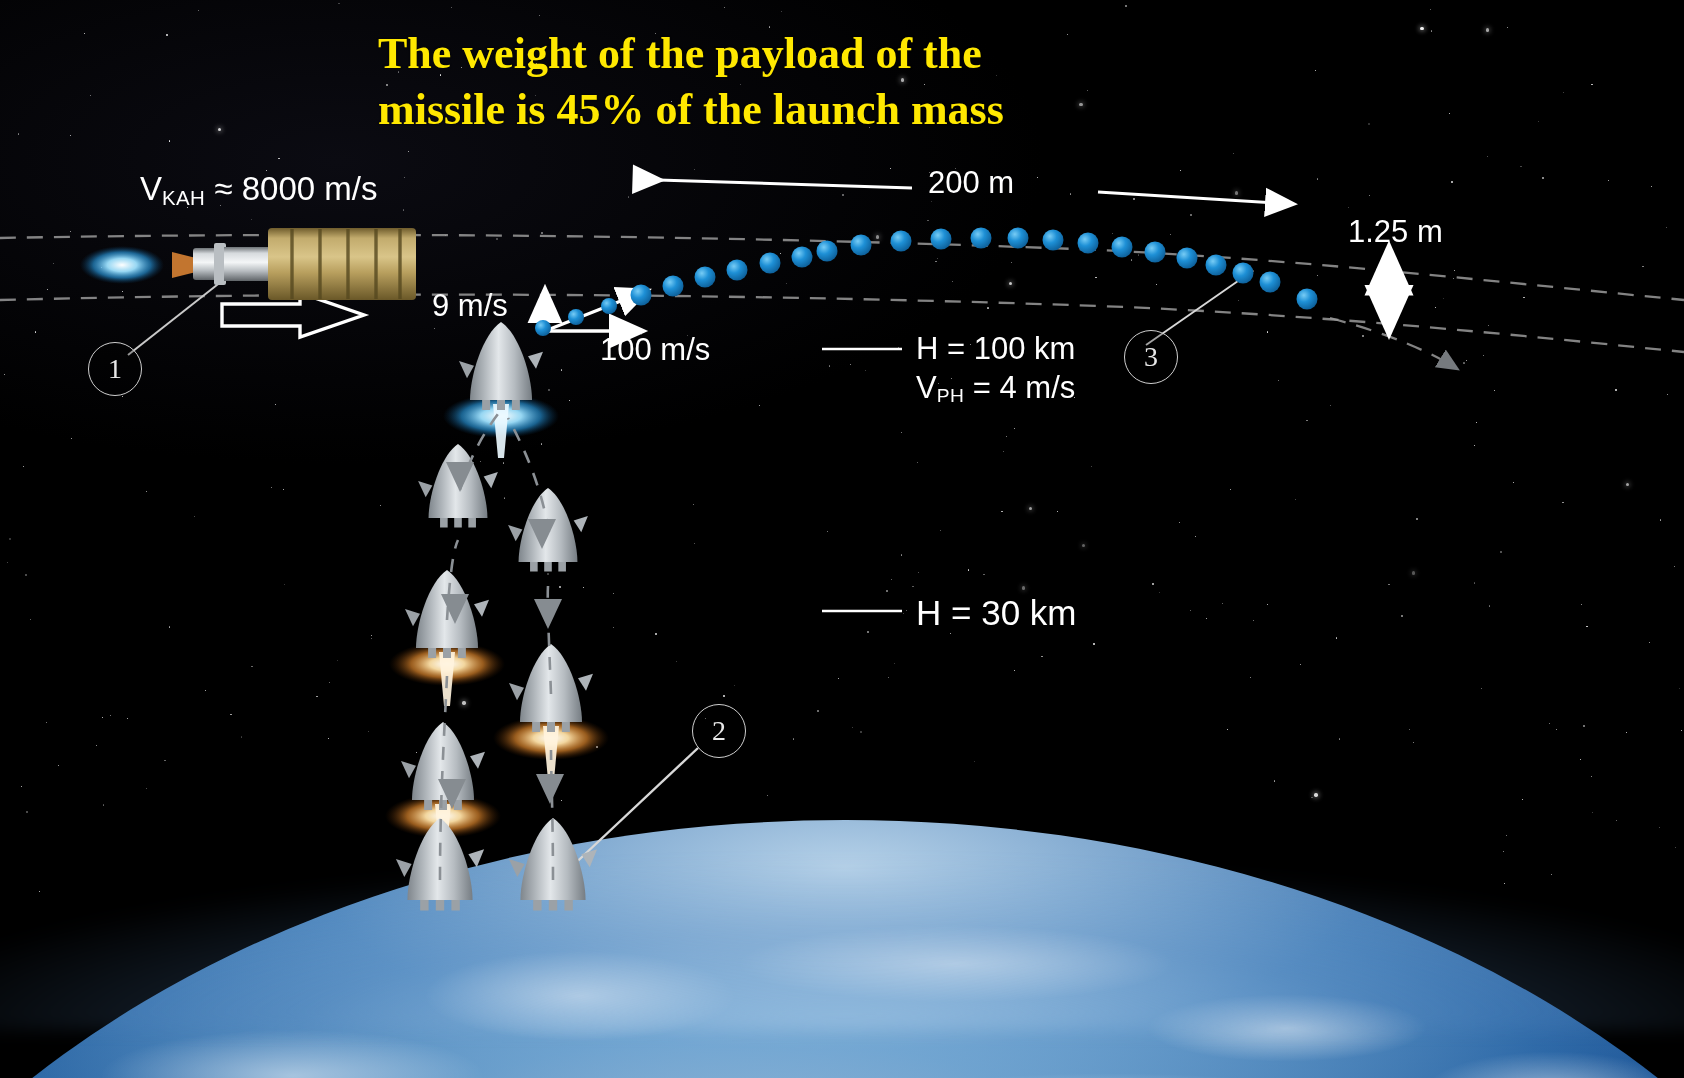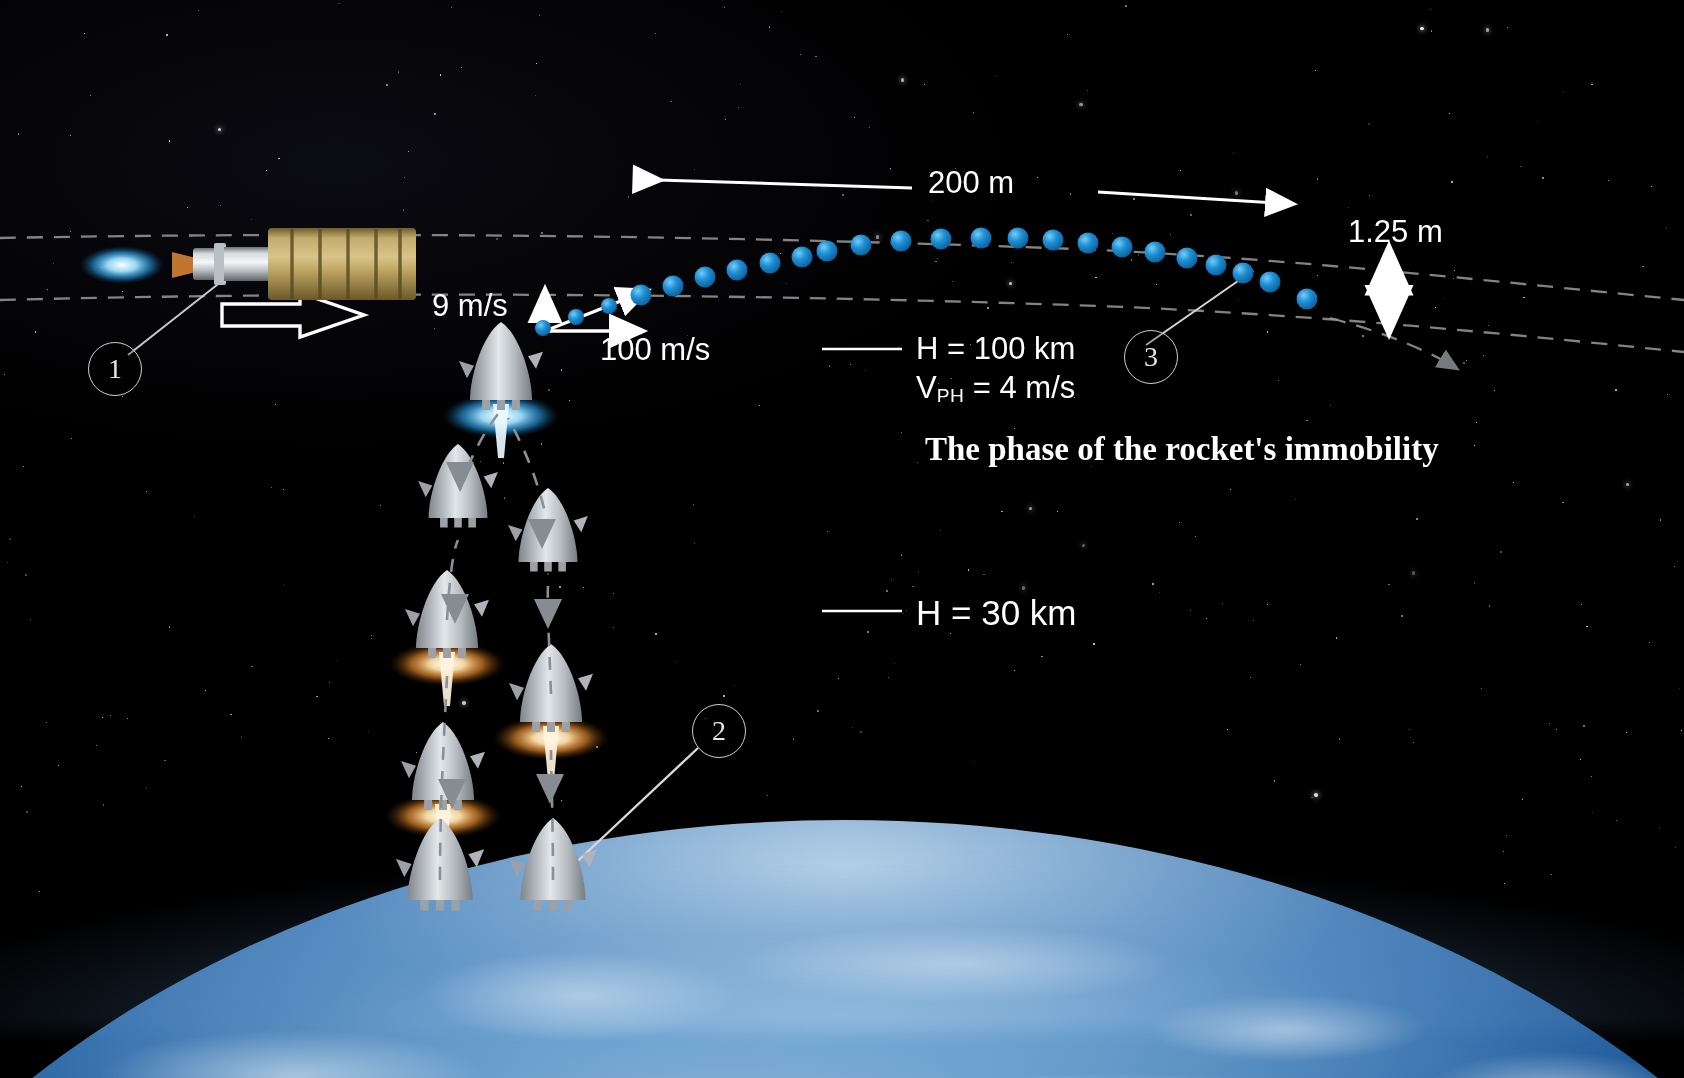--- a/index.html
+++ b/index.html
@@ -601,34 +601,39 @@
         <path d="M549,532 C540,480 520,440 508,418" stroke="#8b9095" stroke-width="2.6" fill="none" stroke-dasharray="13 11"></path>
         <path d="M438,779 L466,779 L452,809 Z" fill="#868c91"></path>
         <path d="M446,462 L474,462 L460,492 Z" fill="#868c91"></path>
         <path d="M536,774 L564,774 L550,804 Z" fill="#868c91"></path>
         <path d="M534,599 L562,599 L548,629 Z" fill="#868c91"></path>
         <path d="M528,519 L556,519 L542,549 Z" fill="#868c91"></path>
         <path d="M441,594 L469,594 L455,624 Z" fill="#868c91"></path>
       </g>
   </svg>
 
-
+  <div class="txt" id="title" style="color: rgb(255, 232, 0);">The weight of the payload of the
+missile is 45% of the launch mass</div>
+
+  <div class="txt" id="v-kah">
+    <span>V</span><sub>KAH</sub>
+    <span>≈ 8000 m/s</span>
+  </div>
 
   <div class="txt" id="lbl-5ms">9 m/s</div>
   <div class="txt" id="lbl-100ms">100 m/s</div>
   <div class="txt" id="lbl-100m">200 m</div>
   <div class="txt" id="lbl-125m">1.25 m</div>
 
   <div class="txt" id="h100">H = 100 km</div>
   <div class="txt" id="vph0">
     <span>V</span><sub>PH</sub>
     <span>= 4 m/s</span>
   </div>
 
   <div class="txt" id="h30">H = 30 km</div>
 
-  <div class="txt serif" id="immobility">The phase of the rocket's immobility</div>
 
   <div class="callout" style="left:88px;top:342px;">1</div>
   <div class="callout" style="left:692px;top:704px;">2</div>
   <div class="callout" style="left:1124px;top:330px;">3</div>
 
 </div>
 
 </body></html>

